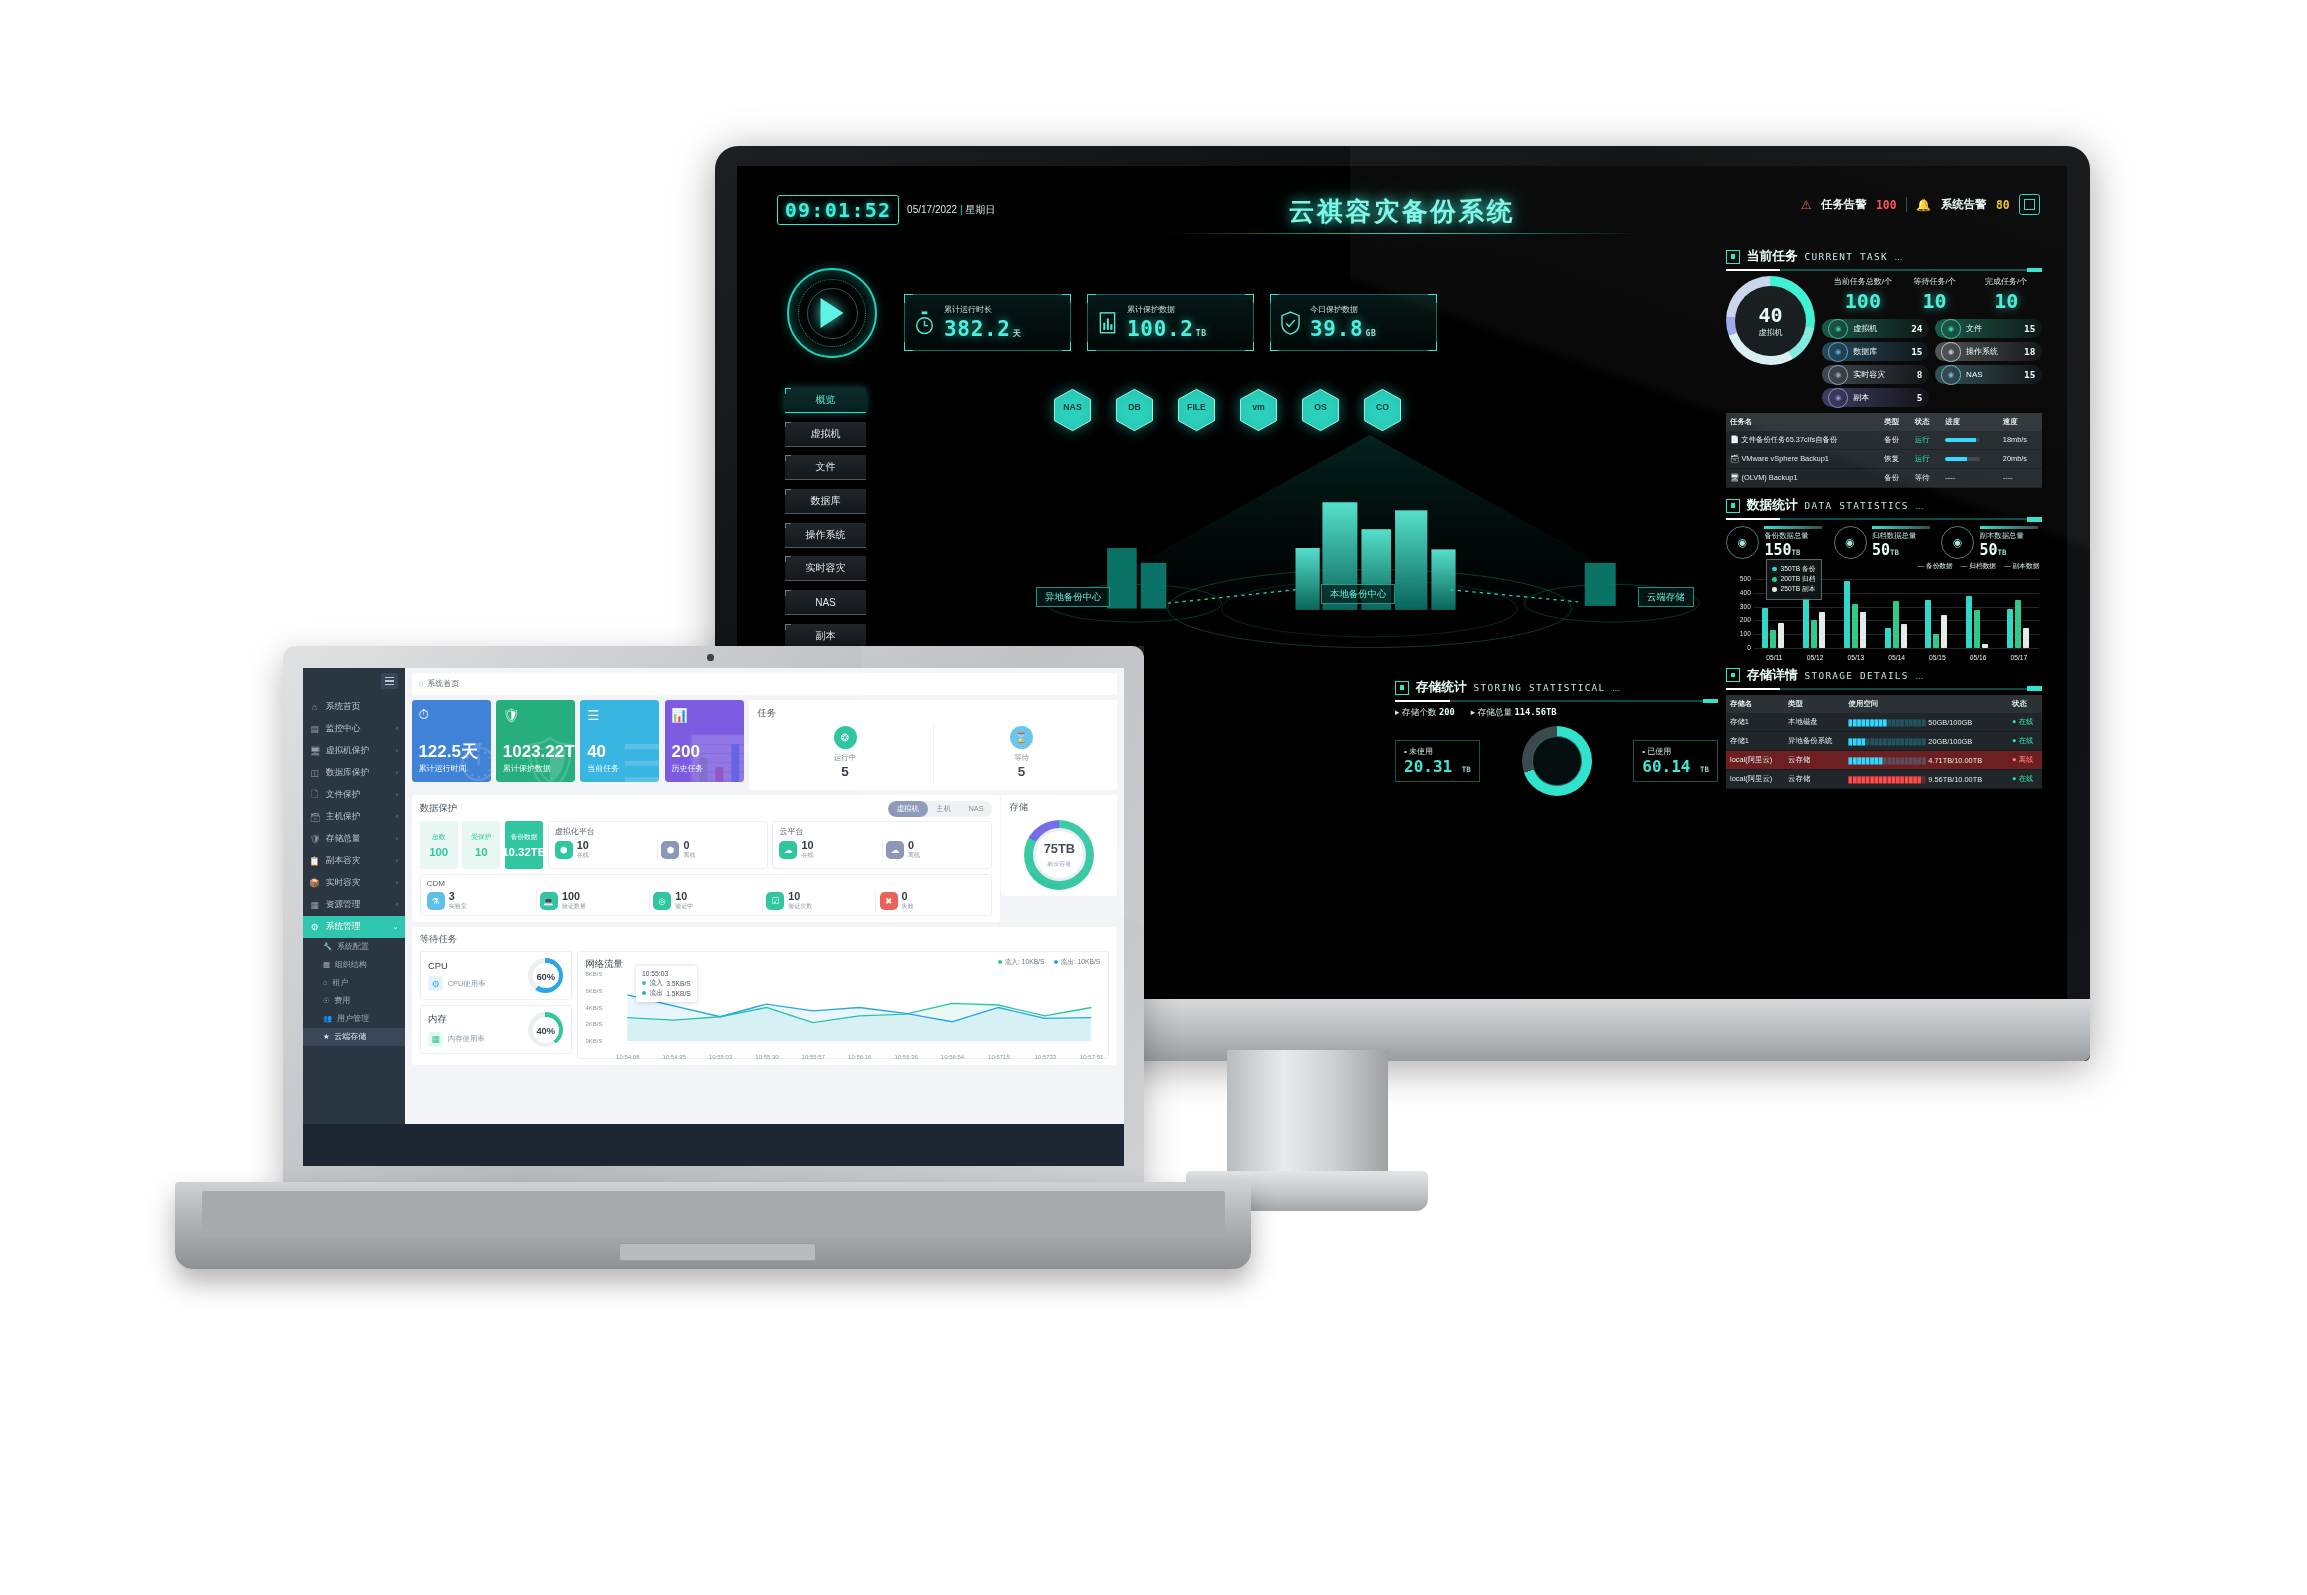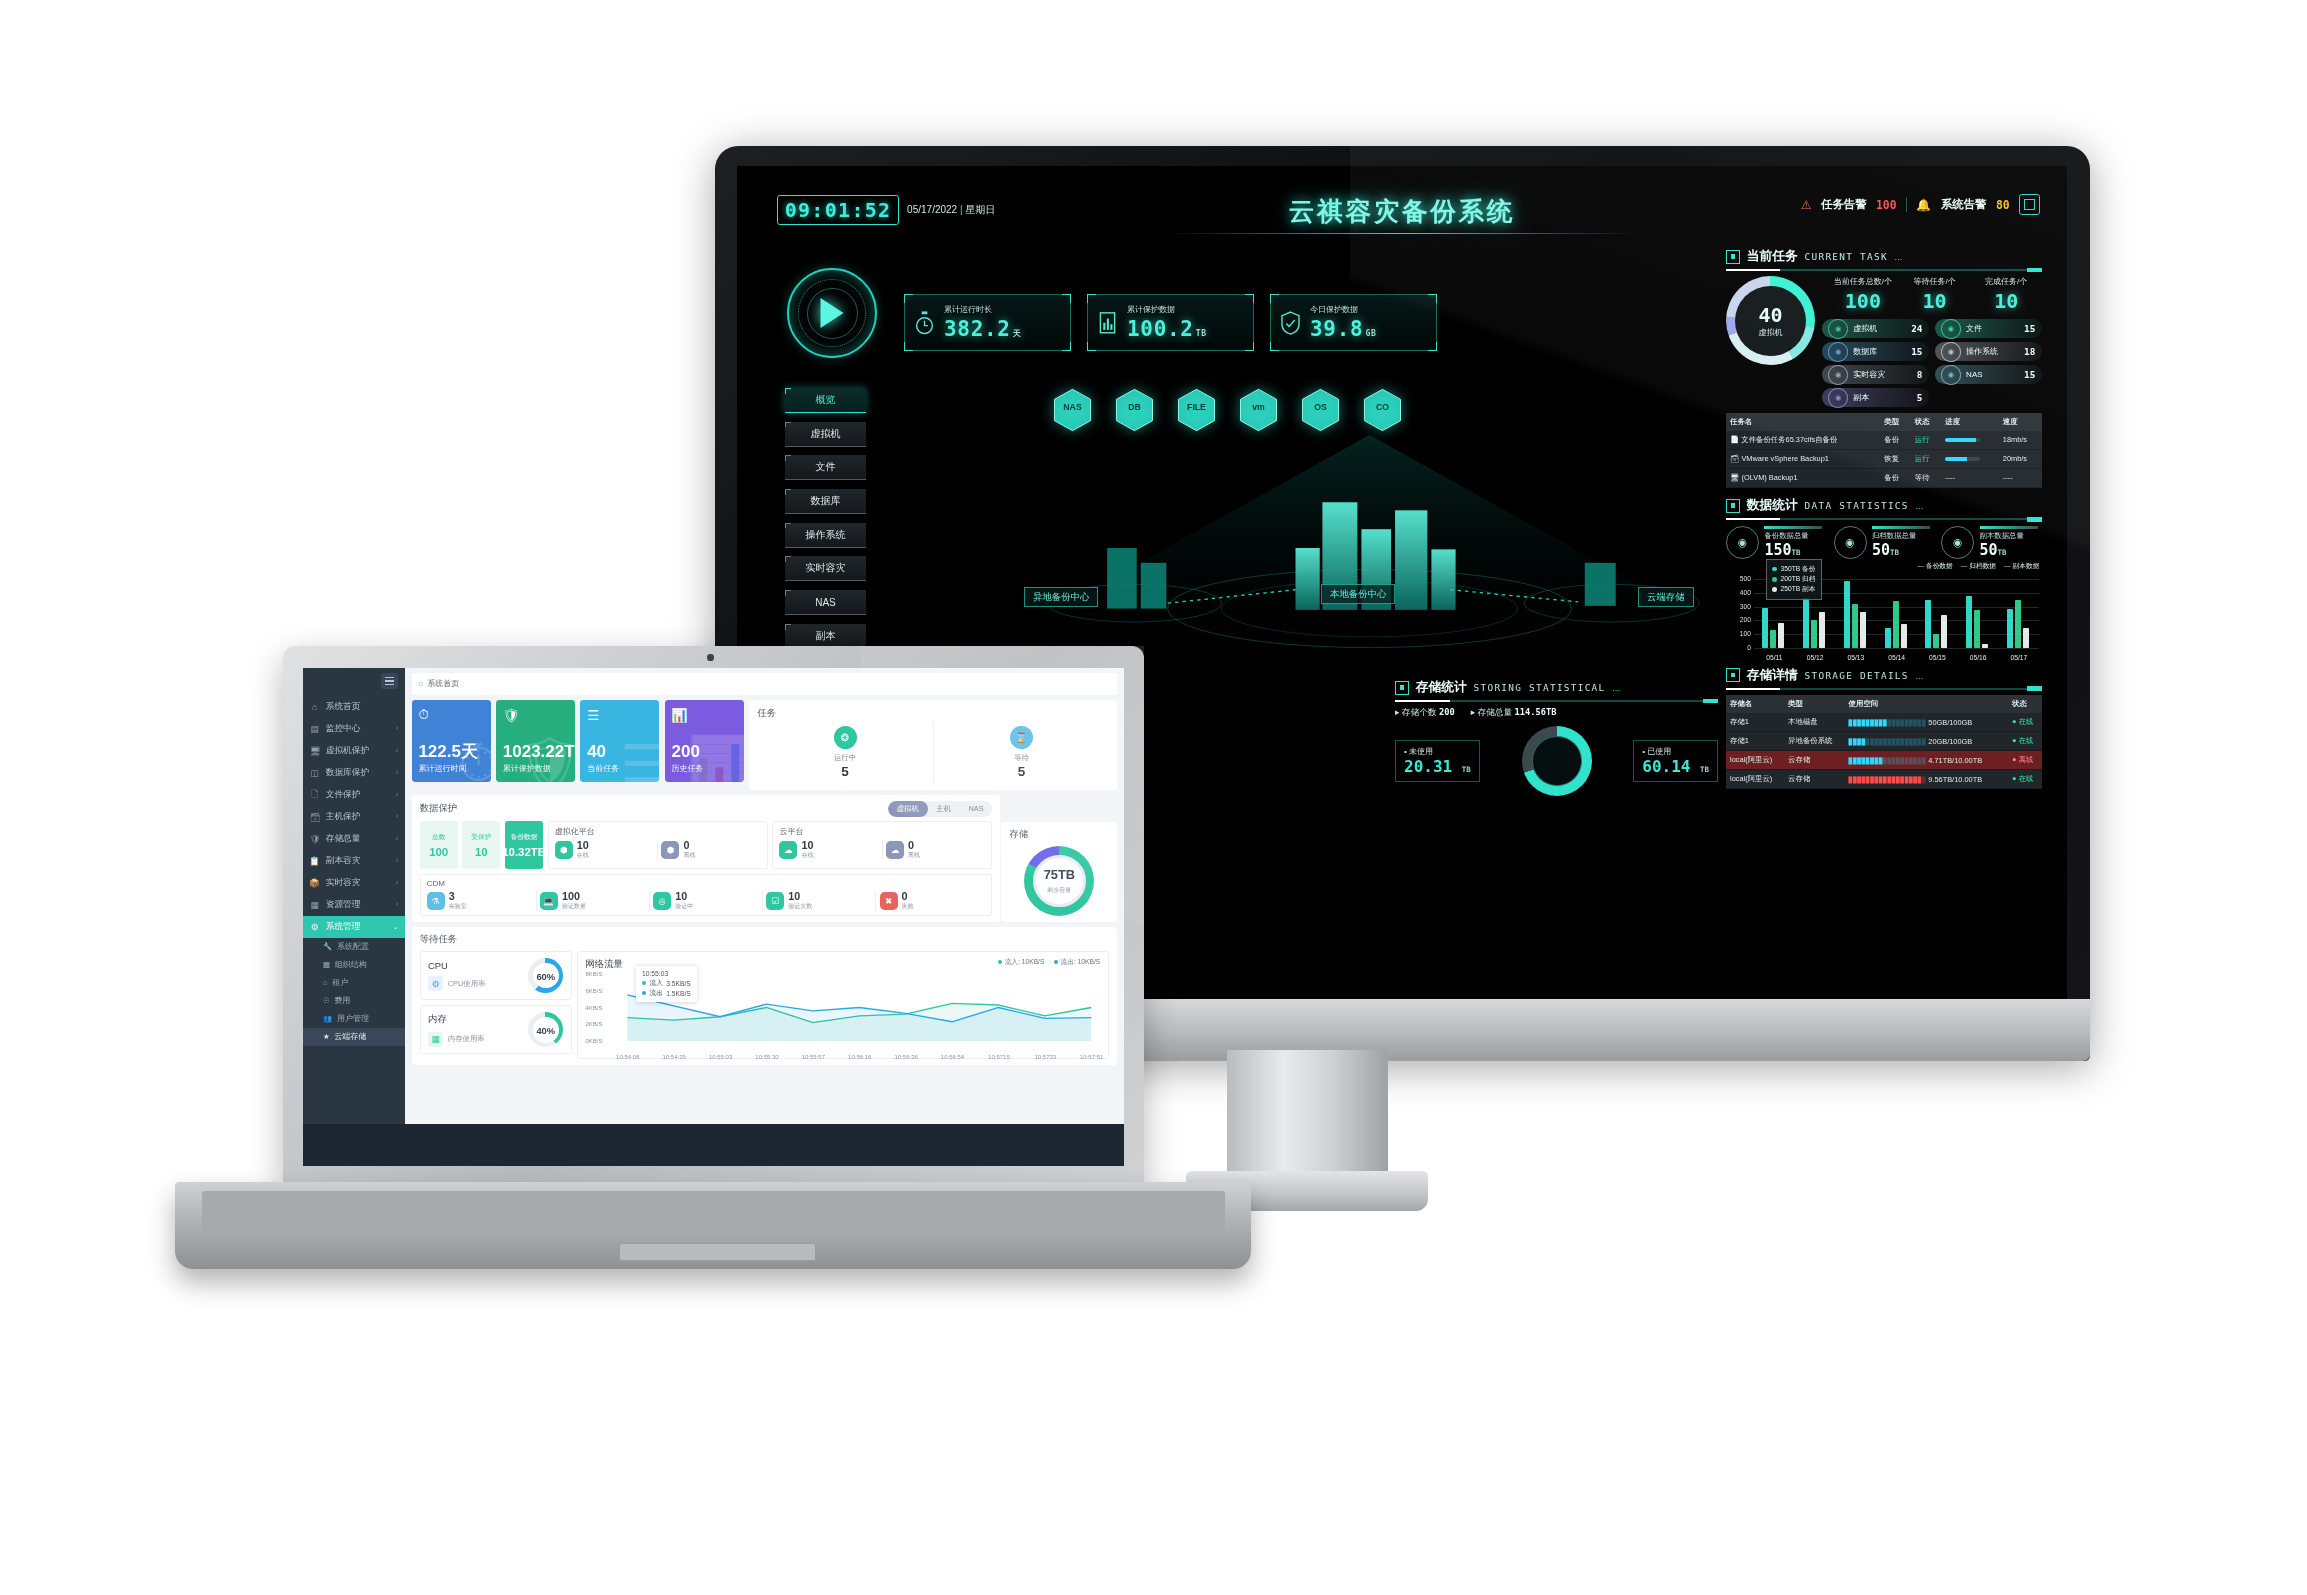--- a/index.html
+++ b/index.html
@@ -429,21 +429,21 @@
         <g fill="#0c7e71" opacity=".9">
           <rect x="150" y="168" width="44" height="90"></rect>
           <rect x="200" y="190" width="38" height="68"></rect>
           <rect x="860" y="190" width="46" height="64"></rect>
         </g>
         <g stroke="#21cbb7" stroke-dasharray="5 6" fill="none" stroke-width="2">
           <path d="M240,250 L430,230"></path>
             <path d="M660,230 L850,248"></path>
         </g>
       </svg>
-      <div class="m-cap" style="left:18px;top:152px">异地备份中心</div>
+      <div class="m-cap" style="left:30px;top:152px">异地备份中心</div>
       <div class="m-cap" style="left:315px;top:149px">本地备份中心</div>
       <div class="m-cap" style="left:632px;top:152px">云端存储</div>
     </div>
 
     <div class="m-nodes">
       <div class="m-node-tabs" id="m-node-tabs">
           <span>节点1<i class="m-node-dot" style="background:#2fe3a0"></i></span>
           <span>节点2<i class="m-node-dot" style="background:#ff4a4a"></i></span>
           <span>节点3<i class="m-node-dot" style="background:#ff4a4a"></i></span>
         </div>
@@ -934,21 +934,21 @@
                   </div>
                   <div class="cell">
                     <div class="tcirc" style="background:#5ebfe8">⌛</div>
                     <div class="cl">等待</div>
                     <div class="cv">5</div>
                   </div>
                 </div>
             </div>
           </div>
 
-          <div style="display:flex;gap:1px;align-items:flex-end">
+          <div style="display:flex;gap:1px;align-items:flex-start">
             <div class="panel" style="flex:1">
               <div style="display:flex;align-items:center;justify-content:space-between;margin-bottom:4.7px">
                 <h4 style="margin:0">数据保护</h4>
                 <div class="seg" id="lt-seg">
                     <span class="on">虚拟机</span>
                     <span>主机</span>
                     <span>NAS</span>
                   </div>
               </div>
 

